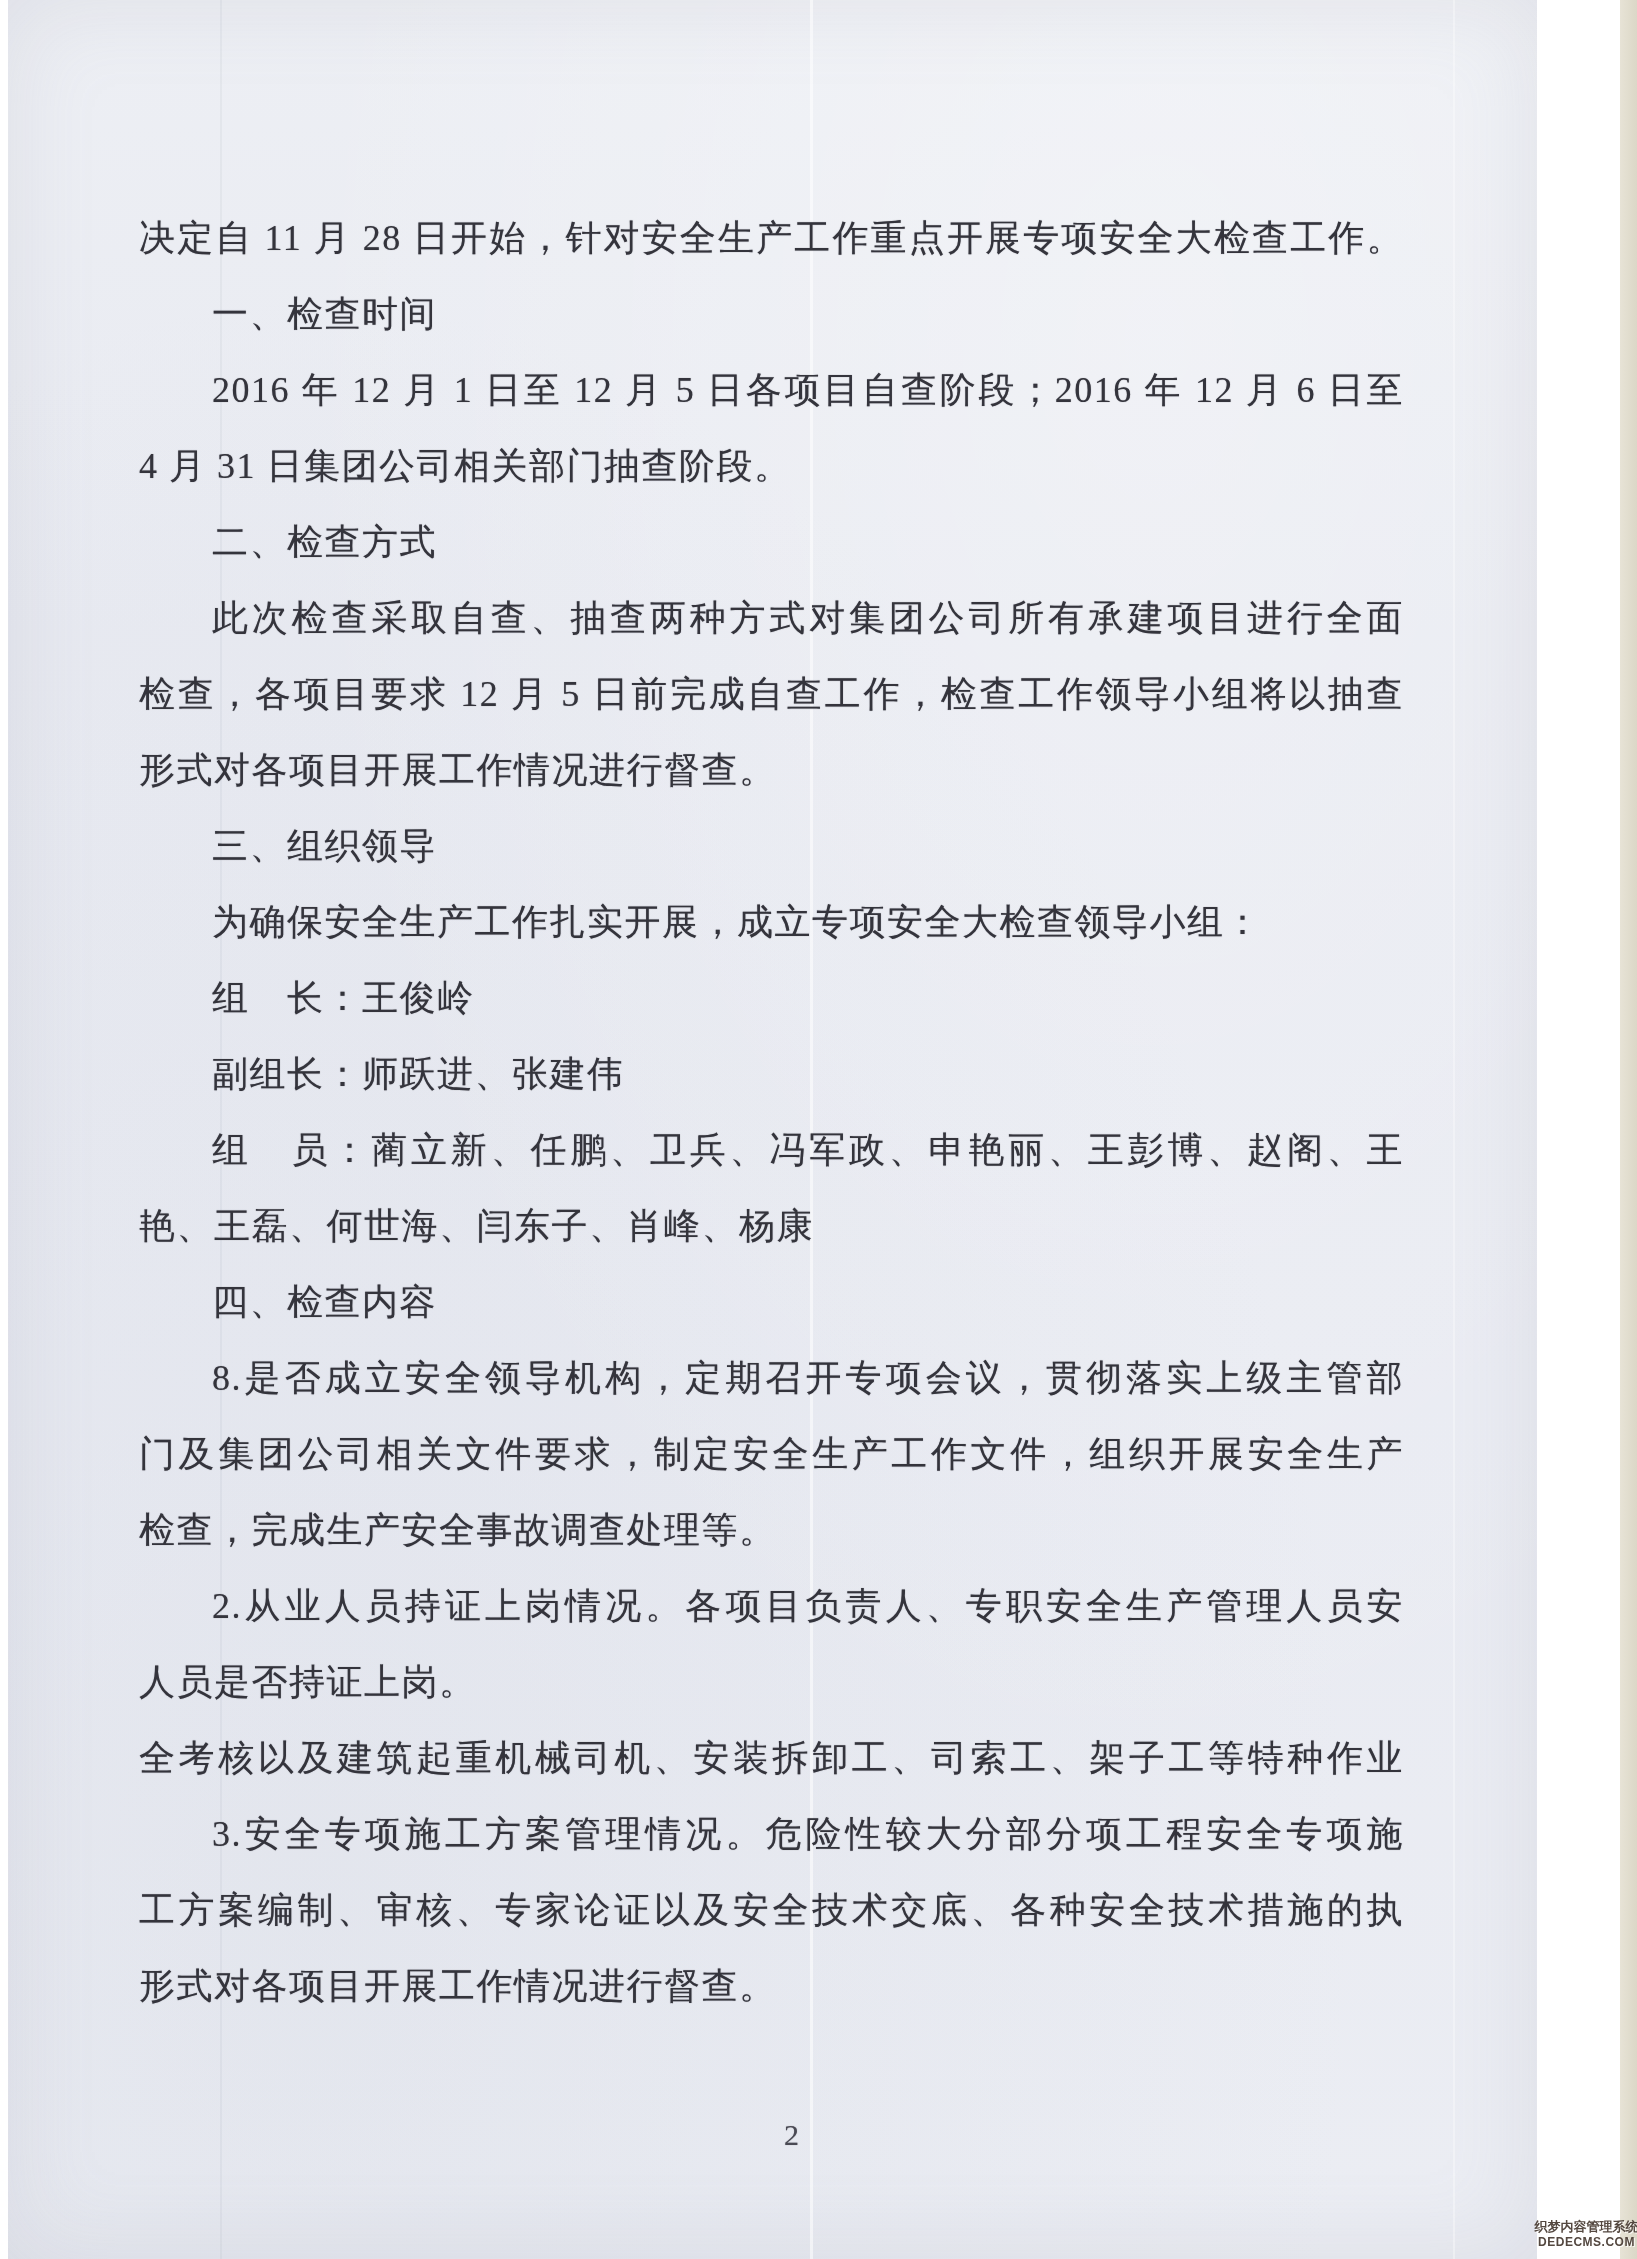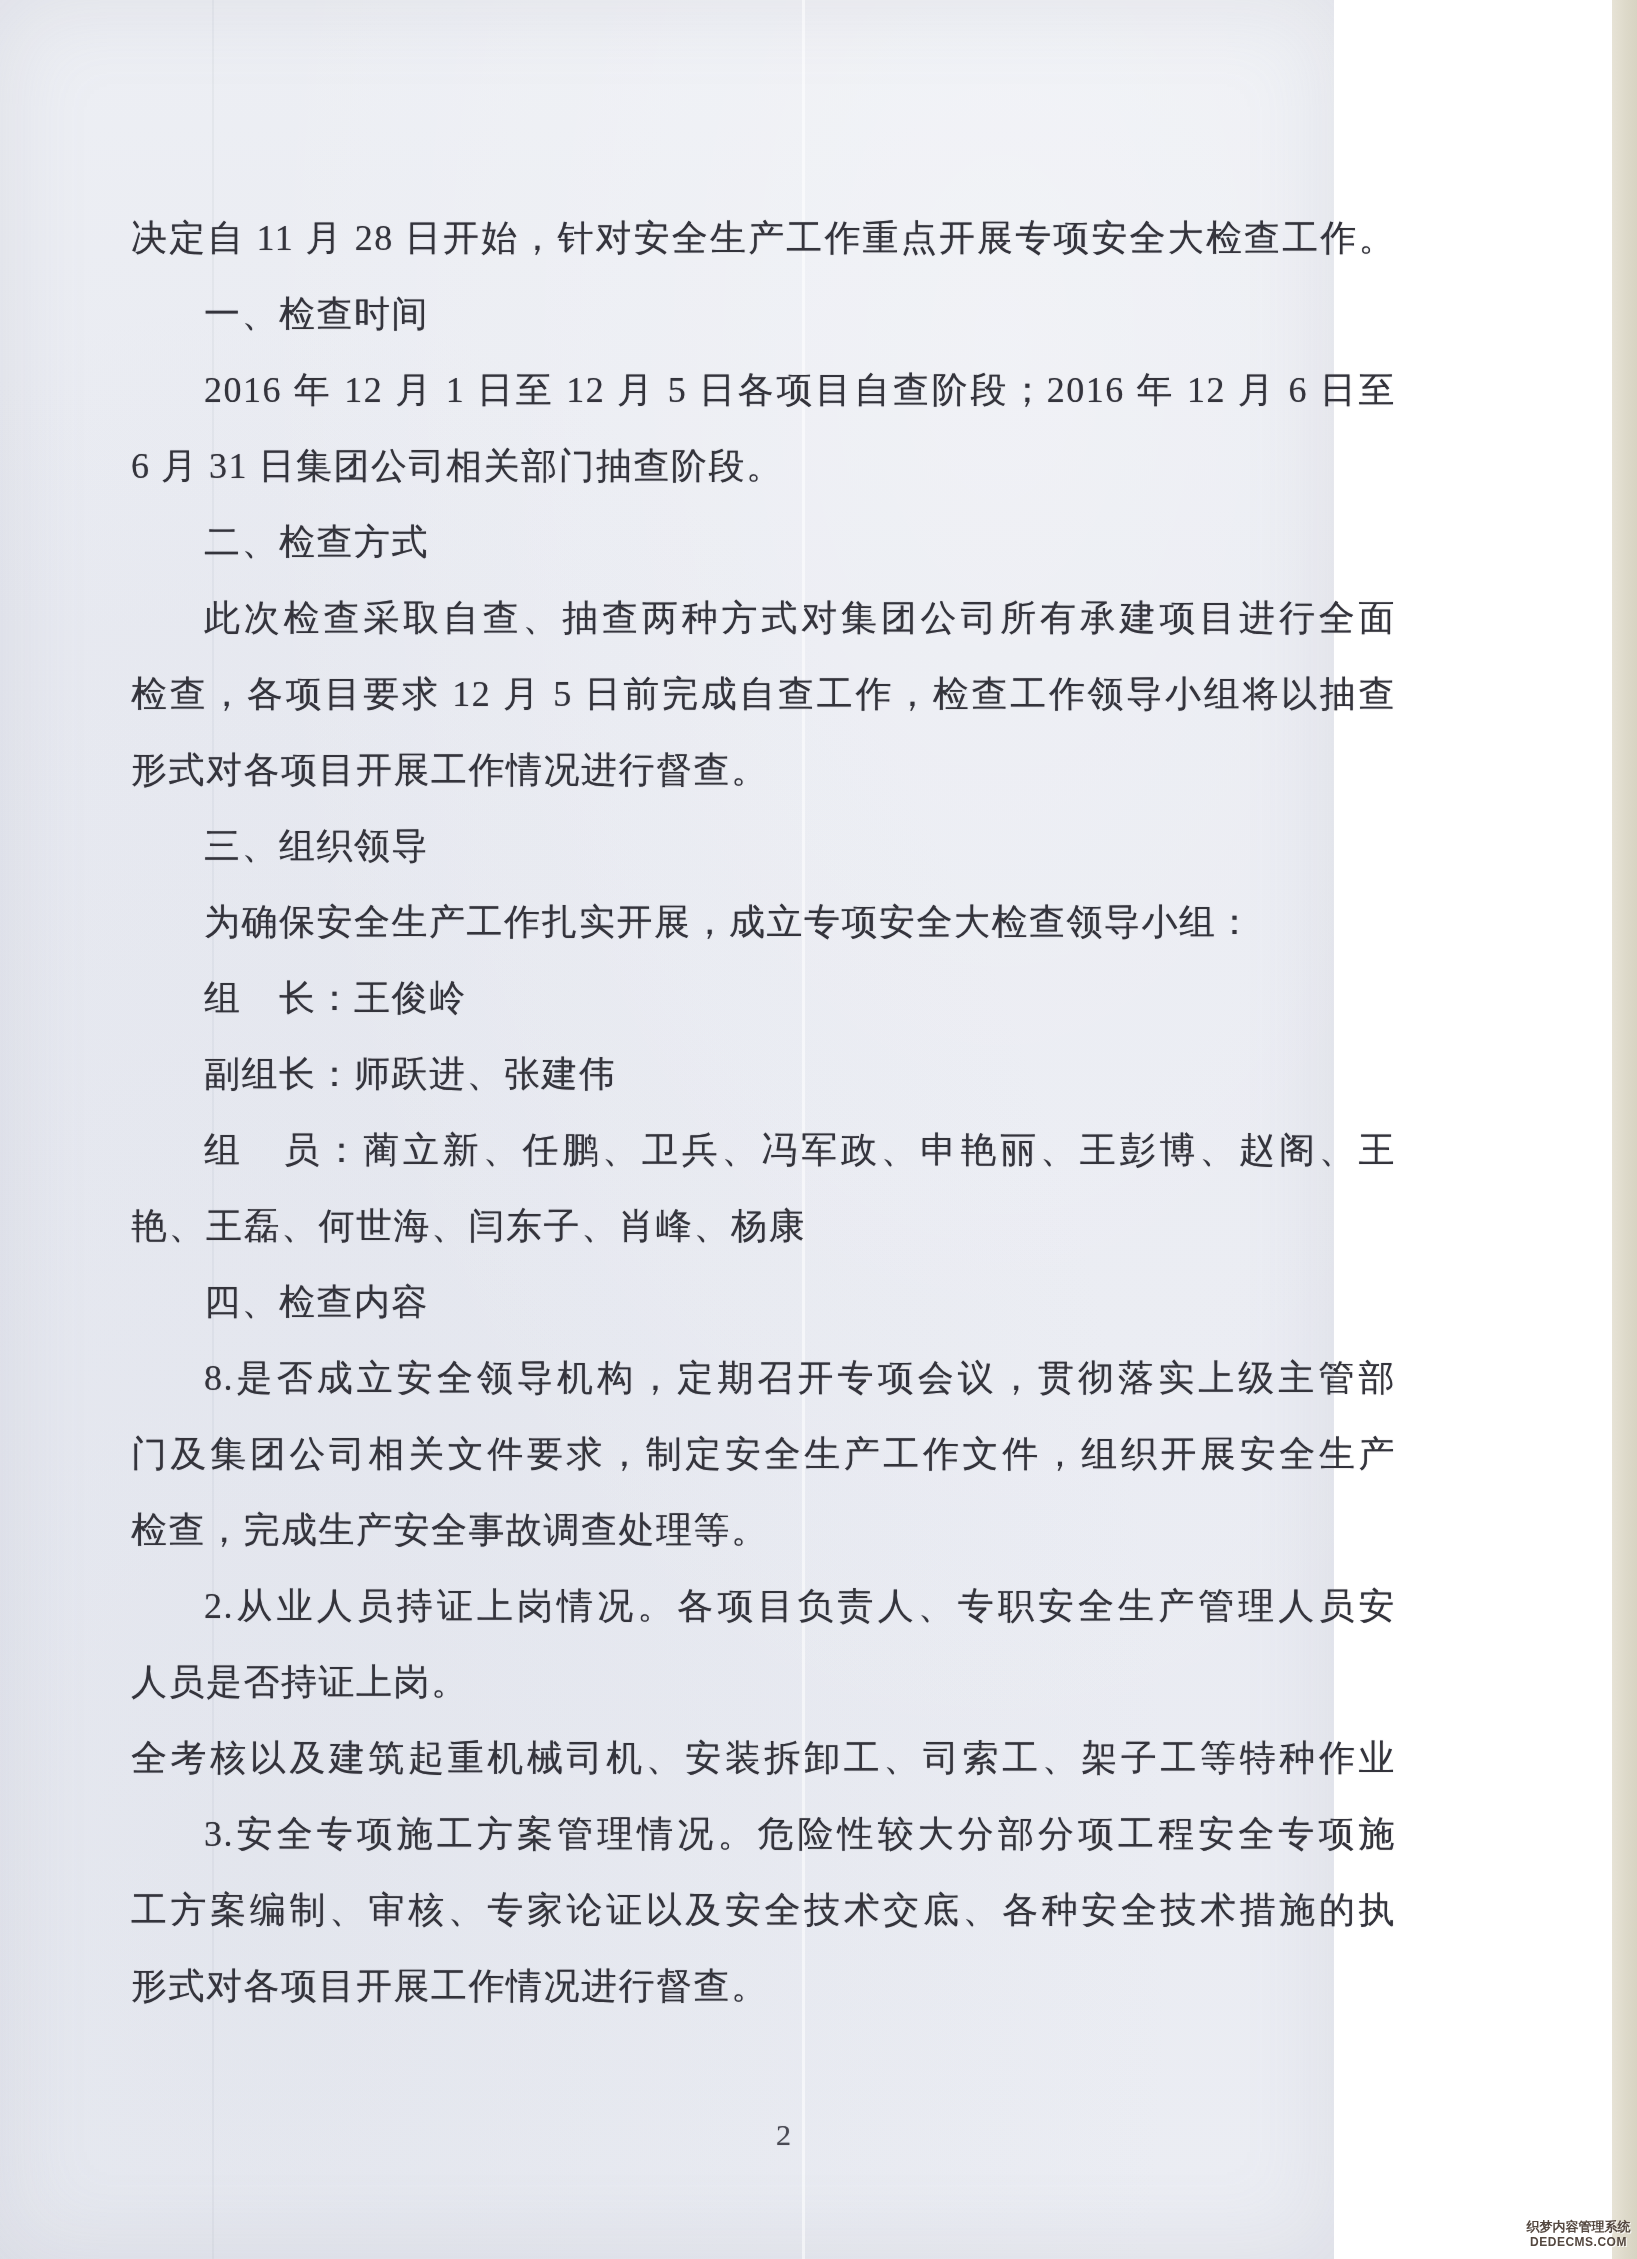--- a/index.html
+++ b/index.html
@@ -2,21 +2,21 @@
 <html><head>
 <meta charset="utf-8">
 <style>
   html,body{margin:0;padding:0;}
   body{
     width:1638px;height:2259px;
     font-family:"Liberation Serif","DejaVu Serif",serif;
     overflow:hidden;position:relative;
   }
   .paper{
-    position:absolute;left:0;top:0;width:1334px;height:2259px;
+    position:absolute;left:8px;top:0;width:1529px;height:2259px;
     background:
       radial-gradient(ellipse at 75% 15%, rgba(255,255,255,0.30), rgba(255,255,255,0) 55%),
       radial-gradient(ellipse at 20% 85%, rgba(205,210,222,0.25), rgba(255,255,255,0) 60%),
       linear-gradient(180deg,#edeff4 0%,#e8eaf1 28%,#e9ebf2 62%,#ebedf3 100%);
     box-shadow:inset 0 0 89px rgba(140,146,162,0.16);
   }
   .fold{position:absolute;top:0;height:2259px;pointer-events:none;}
   .fold.f1{left:802px;width:3px;background:rgba(255,255,255,0.55);}
   .fold.f2{left:212px;width:2px;background:rgba(120,126,142,0.07);}
   .fold.f3{left:1445px;width:2px;background:rgba(255,255,255,0.35);}
@@ -56,21 +56,21 @@
 <div class="paper">
   <div class="fold f2"></div>
   <div class="fold f1"></div>
   <div class="fold f3"></div>
   <div class="edge-strip"></div>
 
   <div class="doc-body">
       <div class="line fill">决定自 11 月 28 日开始，针对安全生产工作重点开展专项安全大检查工作。</div>
       <div class="line indent">一、检查时间</div>
       <div class="line indent fill">2016 年 12 月 1 日至 12 月 5 日各项目自查阶段；2016 年 12 月 6 日至</div>
-      <div class="line">6 月 31 日集团公司相关部门抽查阶段。</div>
+      <div class="line">4 月 31 日集团公司相关部门抽查阶段。</div>
       <div class="line indent">二、检查方式</div>
       <div class="line indent fill">此次检查采取自查、抽查两种方式对集团公司所有承建项目进行全面</div>
       <div class="line fill">检查，各项目要求 12 月 5 日前完成自查工作，检查工作领导小组将以抽查</div>
       <div class="line">形式对各项目开展工作情况进行督查。</div>
       <div class="line indent">三、组织领导</div>
       <div class="line indent">为确保安全生产工作扎实开展，成立专项安全大检查领导小组：</div>
       <div class="line indent">组　长：王俊岭</div>
       <div class="line indent">副组长：师跃进、张建伟</div>
       <div class="line indent fill">组　员：蔺立新、任鹏、卫兵、冯军政、申艳丽、王彭博、赵阁、王</div>
       <div class="line">艳、王磊、何世海、闫东子、肖峰、杨康</div>

